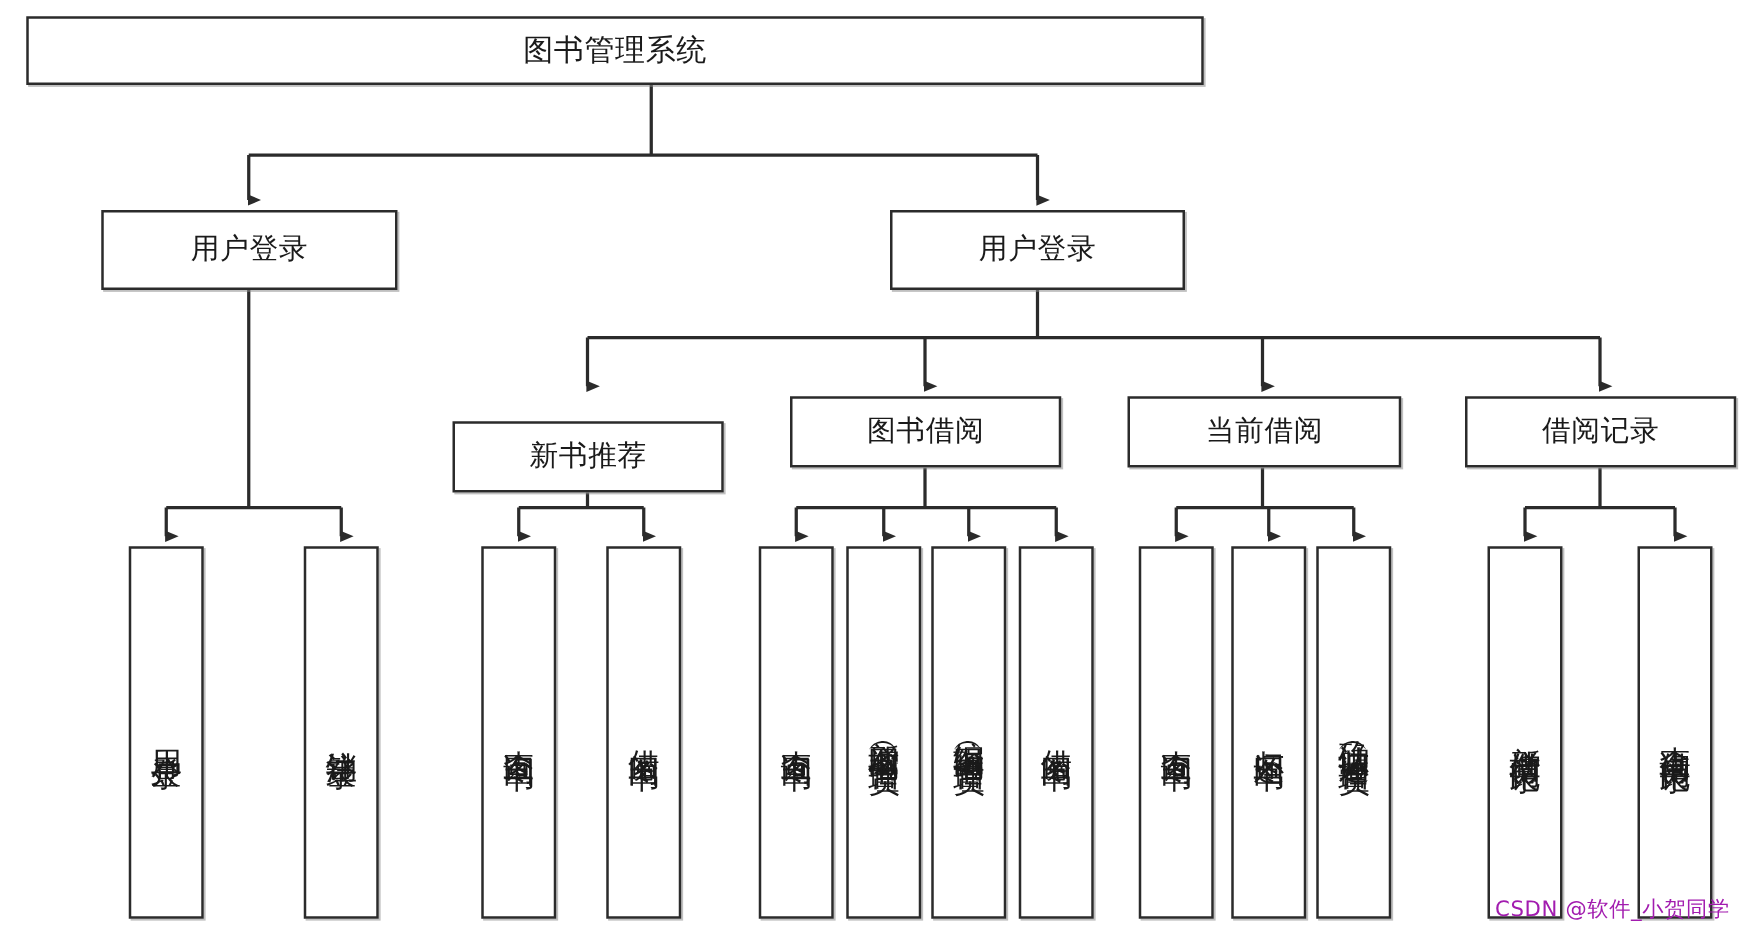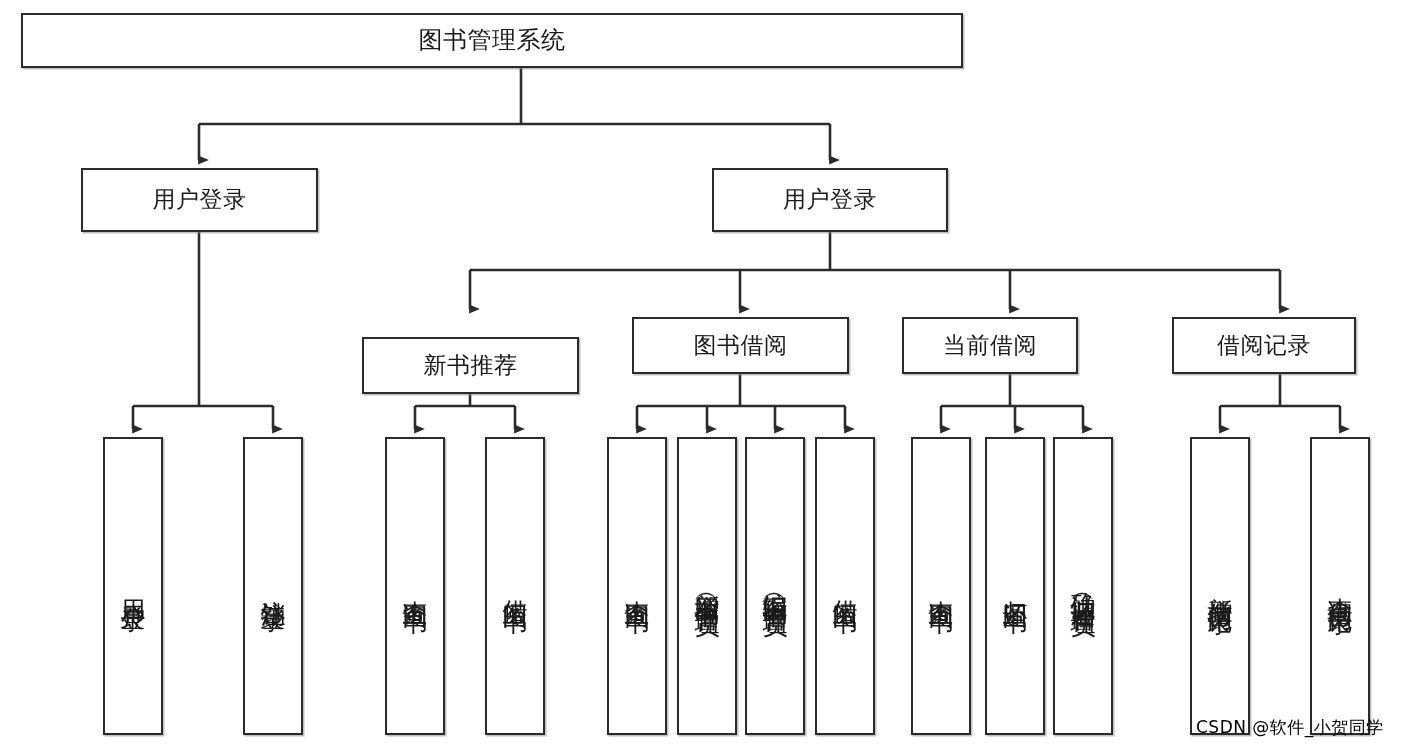--- a/index.html
+++ b/index.html
@@ -59,21 +59,21 @@
     writing-mode: vertical-rl;
     text-orientation: upright;
     font-size: 25px;
     line-height: 1.0;
     letter-spacing: 3px;
     max-height: 100%;
   }
   .watermark {
     position: absolute;
     font-size: 17px;
-    color: #000000;
+    color: #a21caf;
     white-space: nowrap;
     letter-spacing: 0.5px;
   }
 </style>
 </head>
 <body>
 
 <div id="canvas">
 
   <svg class="edges" viewBox="0 0 1405 747" xmlns="http://www.w3.org/2000/svg">
@@ -139,24 +139,24 @@
   <div class="node horiz" style="left: 712px; top: 168px; width: 236px; height: 64px;">
     <span class="lbl">用户登录</span>
   </div>
 
   <div class="node horiz" style="left: 362px; top: 317px; width: 217px; height: 57px; margin-top: 20px;">
     <span class="lbl">新书推荐</span>
   </div>
   <div class="node horiz" style="left: 632px; top: 317px; width: 217px; height: 57px; justify-content: center;">
     <span class="lbl">图书借阅</span>
   </div>
-  <div class="node horiz" style="left: 902px; top: 317px; width: 176px; height: 57px;">
+  <div class="node horiz" style="left: 902px; top: 317px; width: 219px; height: 57px;">
     <span class="lbl">当前借阅</span>
   </div>
-  <div class="node horiz" style="left: 1172px; top: 317px; width: 184px; height: 57px;">
+  <div class="node horiz" style="left: 1172px; top: 317px; width: 217px; height: 57px;">
     <span class="lbl">借阅记录</span>
   </div>
 
   <div class="node vert" style="left: 103px; top: 437px; width: 60px; height: 298px;">
     <span class="lbl">用户登录</span>
   </div>
   <div class="node vert" style="left: 243px; top: 437px; width: 60px; height: 298px;">
     <span class="lbl">注销登录</span>
   </div>
   <div class="node vert" style="left: 385px; top: 437px; width: 60px; height: 298px;">

